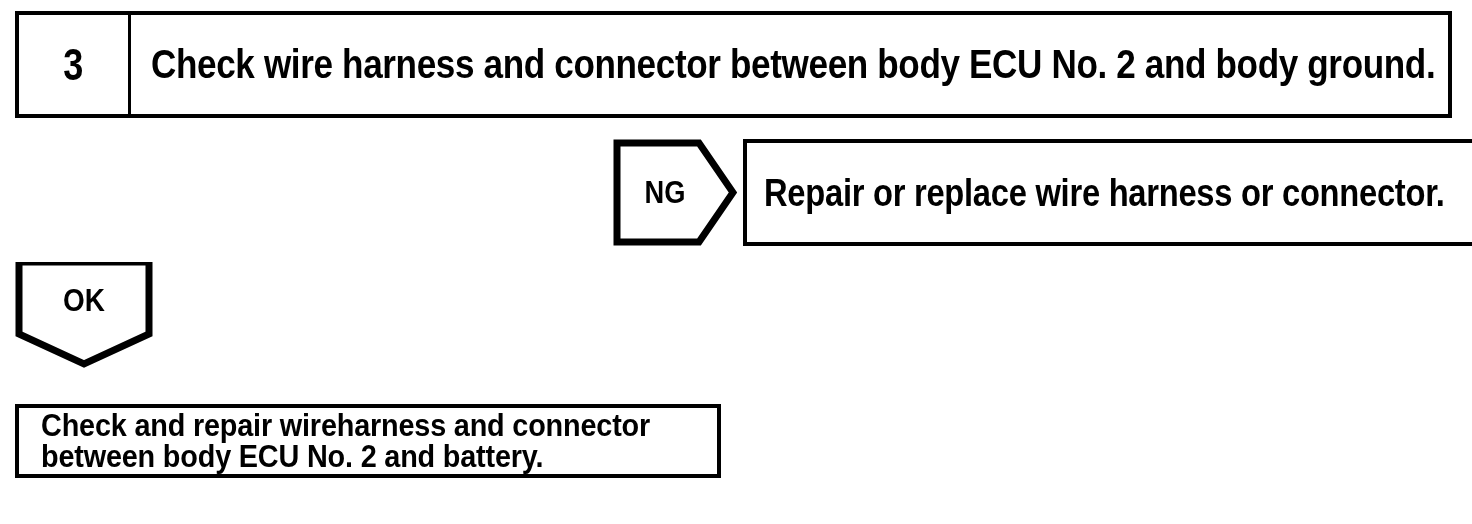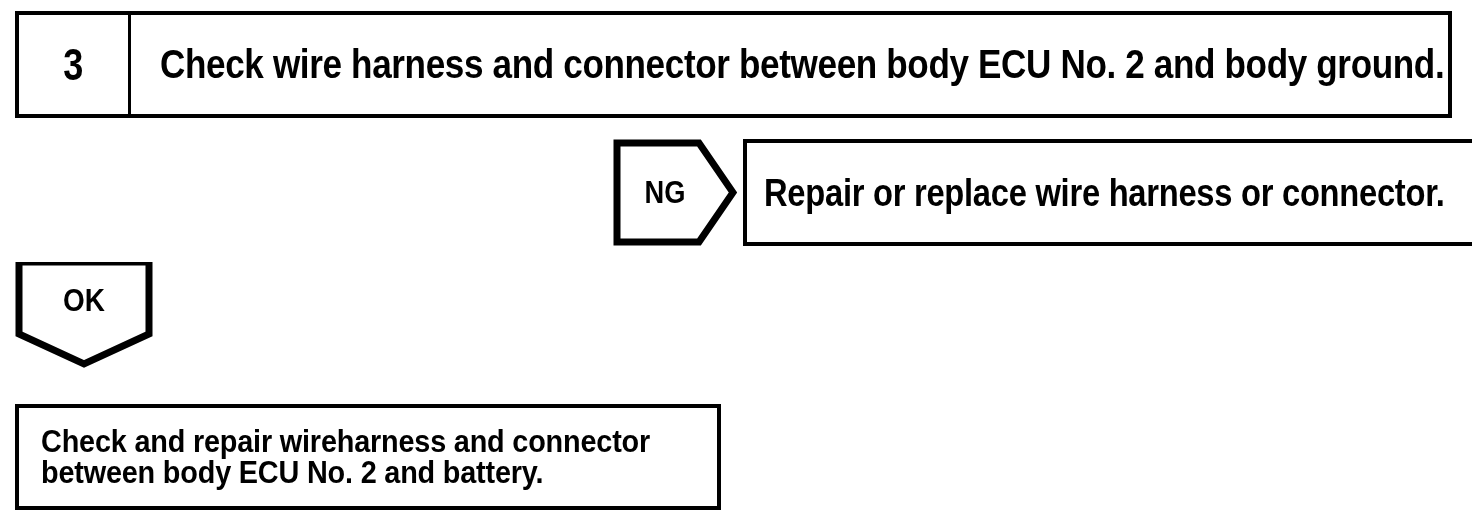--- a/index.html
+++ b/index.html
@@ -59,21 +59,21 @@
     letter-spacing: 0px;
   }
   #step-text-cell {
     position: absolute;
     left: 112px;
     top: 0;
     right: 0;
     height: 99px;
     display: flex;
     align-items: center;
-    padding-left: 29px;
+    padding-left: 20px;
     box-sizing: border-box;
   }
   .cond-text {
     font-size: 41px;
     font-weight: bold;
     line-height: 1;
     white-space: nowrap;
     transform: scaleX(0.855);
     transform-origin: left center;
     letter-spacing: -0.4px;
@@ -146,21 +146,21 @@
     line-height: 1;
     transform: scaleX(0.9);
     transform-origin: center;
   }
 
   
   #final-action-box {
     left: 15px;
     top: 404px;
     width: 706px;
-    height: 106px;
+    height: 74px;
     display: flex;
     flex-direction: column;
     justify-content: center;
     padding-left: 22px;
     box-sizing: border-box;
   }
   .final-line {
     font-size: 31px;
     font-weight: bold;
     line-height: 31px;

